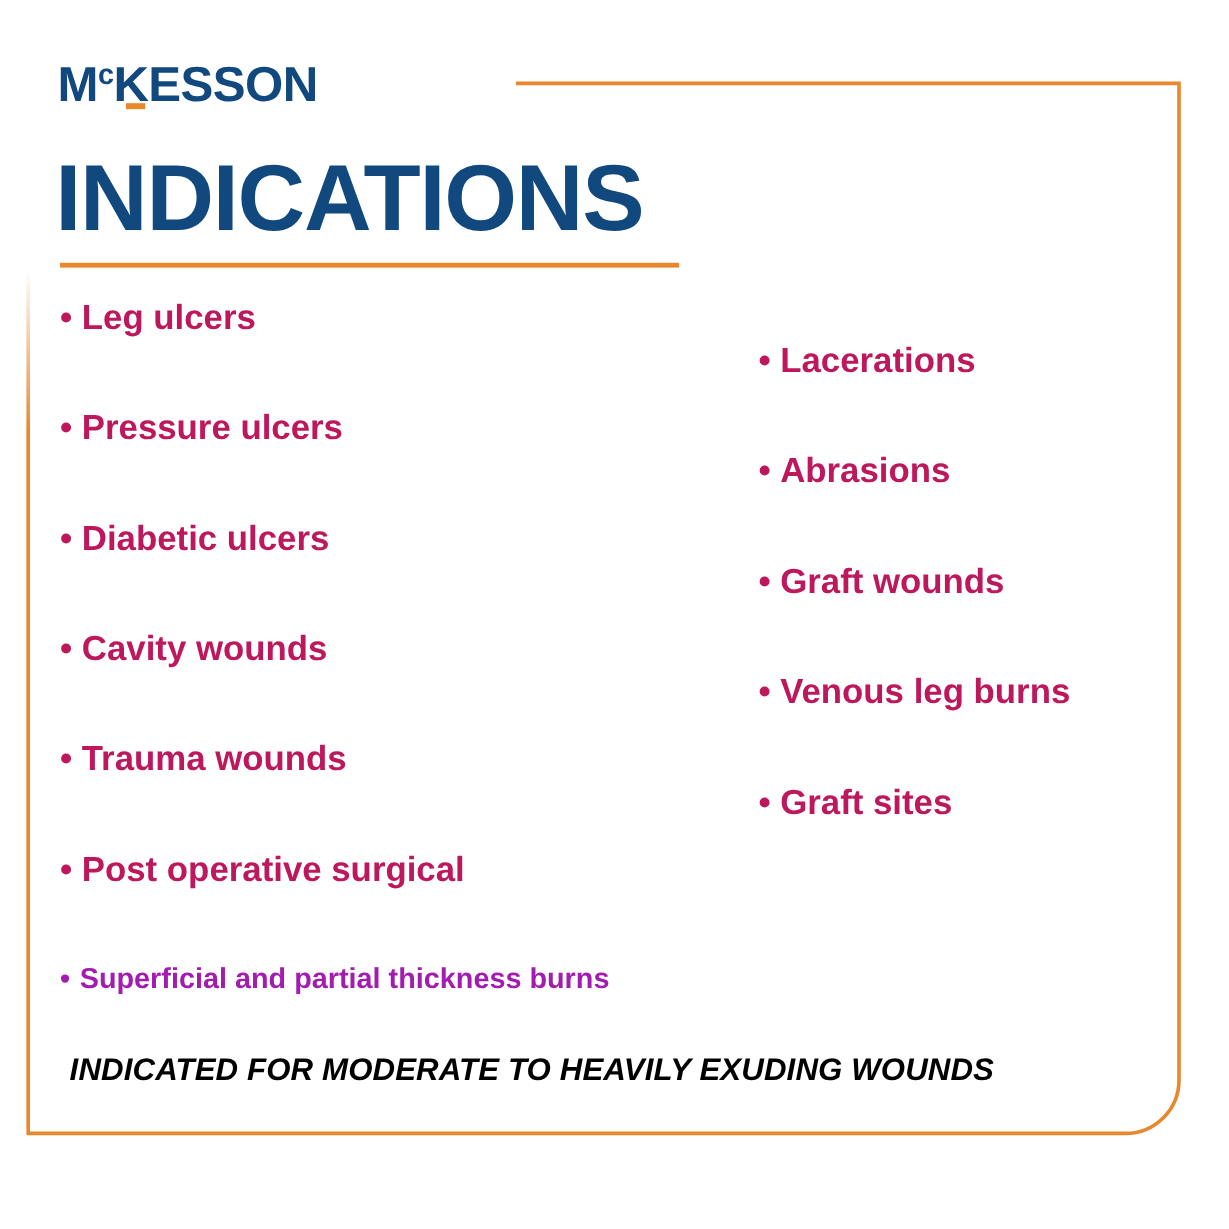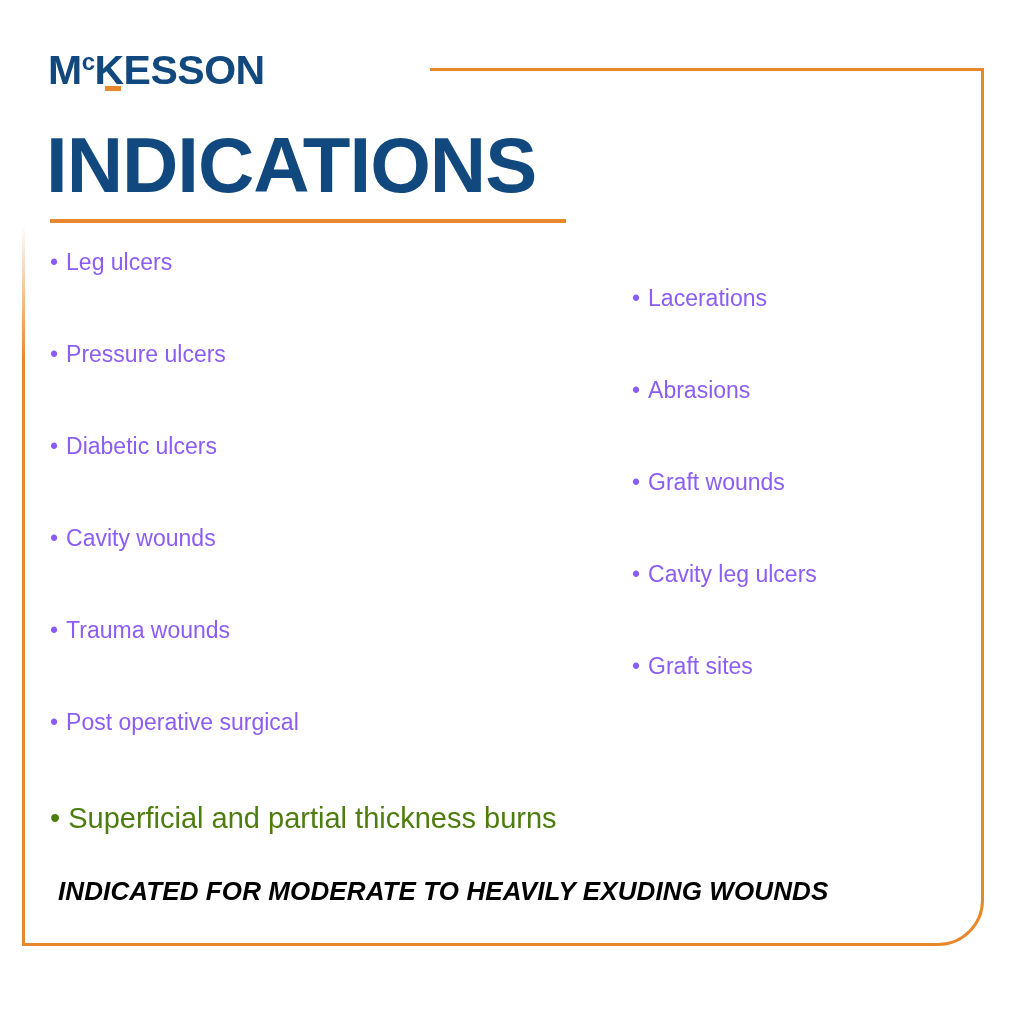--- a/index.html
+++ b/index.html
@@ -108,36 +108,36 @@
 
   
   .col {
     position: absolute;
     top: 250px;
   }
   .col-left { left: 50px; width: 560px; }
   .col-right { left: 632px; width: 360px; margin-top: 36px; }
 
   .item {
-    color: #8b5cf6;
-    font-size: 23px;
-    font-weight: normal;
+    color: #be185d;
+    font-size: 29px;
+    font-weight: bold;
     line-height: 1.1;
     height: 92px;
     white-space: nowrap;
   }
   .item .bullet { margin-right: 8px; }
 
   .wide-item {
     position: absolute;
     left: 50px;
     top: 802px;
-    color: #4d7c0f;
-    font-size: 29px;
-    font-weight: normal;
+    color: #a21caf;
+    font-size: 24px;
+    font-weight: bold;
     white-space: nowrap;
   }
   .wide-item .bullet { margin-right: 8px; }
 
   .footnote {
     position: absolute;
     left: 58px;
     top: 876px;
     color: #000000;
     font-size: 26px;
@@ -170,21 +170,21 @@
     <div class="item"><span class="bullet">•</span><span>Diabetic ulcers</span></div>
     <div class="item"><span class="bullet">•</span><span>Cavity wounds</span></div>
     <div class="item"><span class="bullet">•</span><span>Trauma wounds</span></div>
     <div class="item"><span class="bullet">•</span><span>Post operative surgical</span></div>
   </div>
 
   <div class="col col-right">
     <div class="item"><span class="bullet">•</span><span>Lacerations</span></div>
     <div class="item"><span class="bullet">•</span><span>Abrasions</span></div>
     <div class="item"><span class="bullet">•</span><span>Graft wounds</span></div>
-    <div class="item"><span class="bullet">•</span><span>Cavity leg ulcers</span></div>
+    <div class="item"><span class="bullet">•</span><span>Venous leg burns</span></div>
     <div class="item"><span class="bullet">•</span><span>Graft sites</span></div>
   </div>
 
   <div class="wide-item"><span class="bullet">•</span><span>Superficial and partial thickness burns</span></div>
 
   <div class="footnote">INDICATED FOR MODERATE TO HEAVILY EXUDING WOUNDS</div>
 
 </div>
 
 </body></html>

